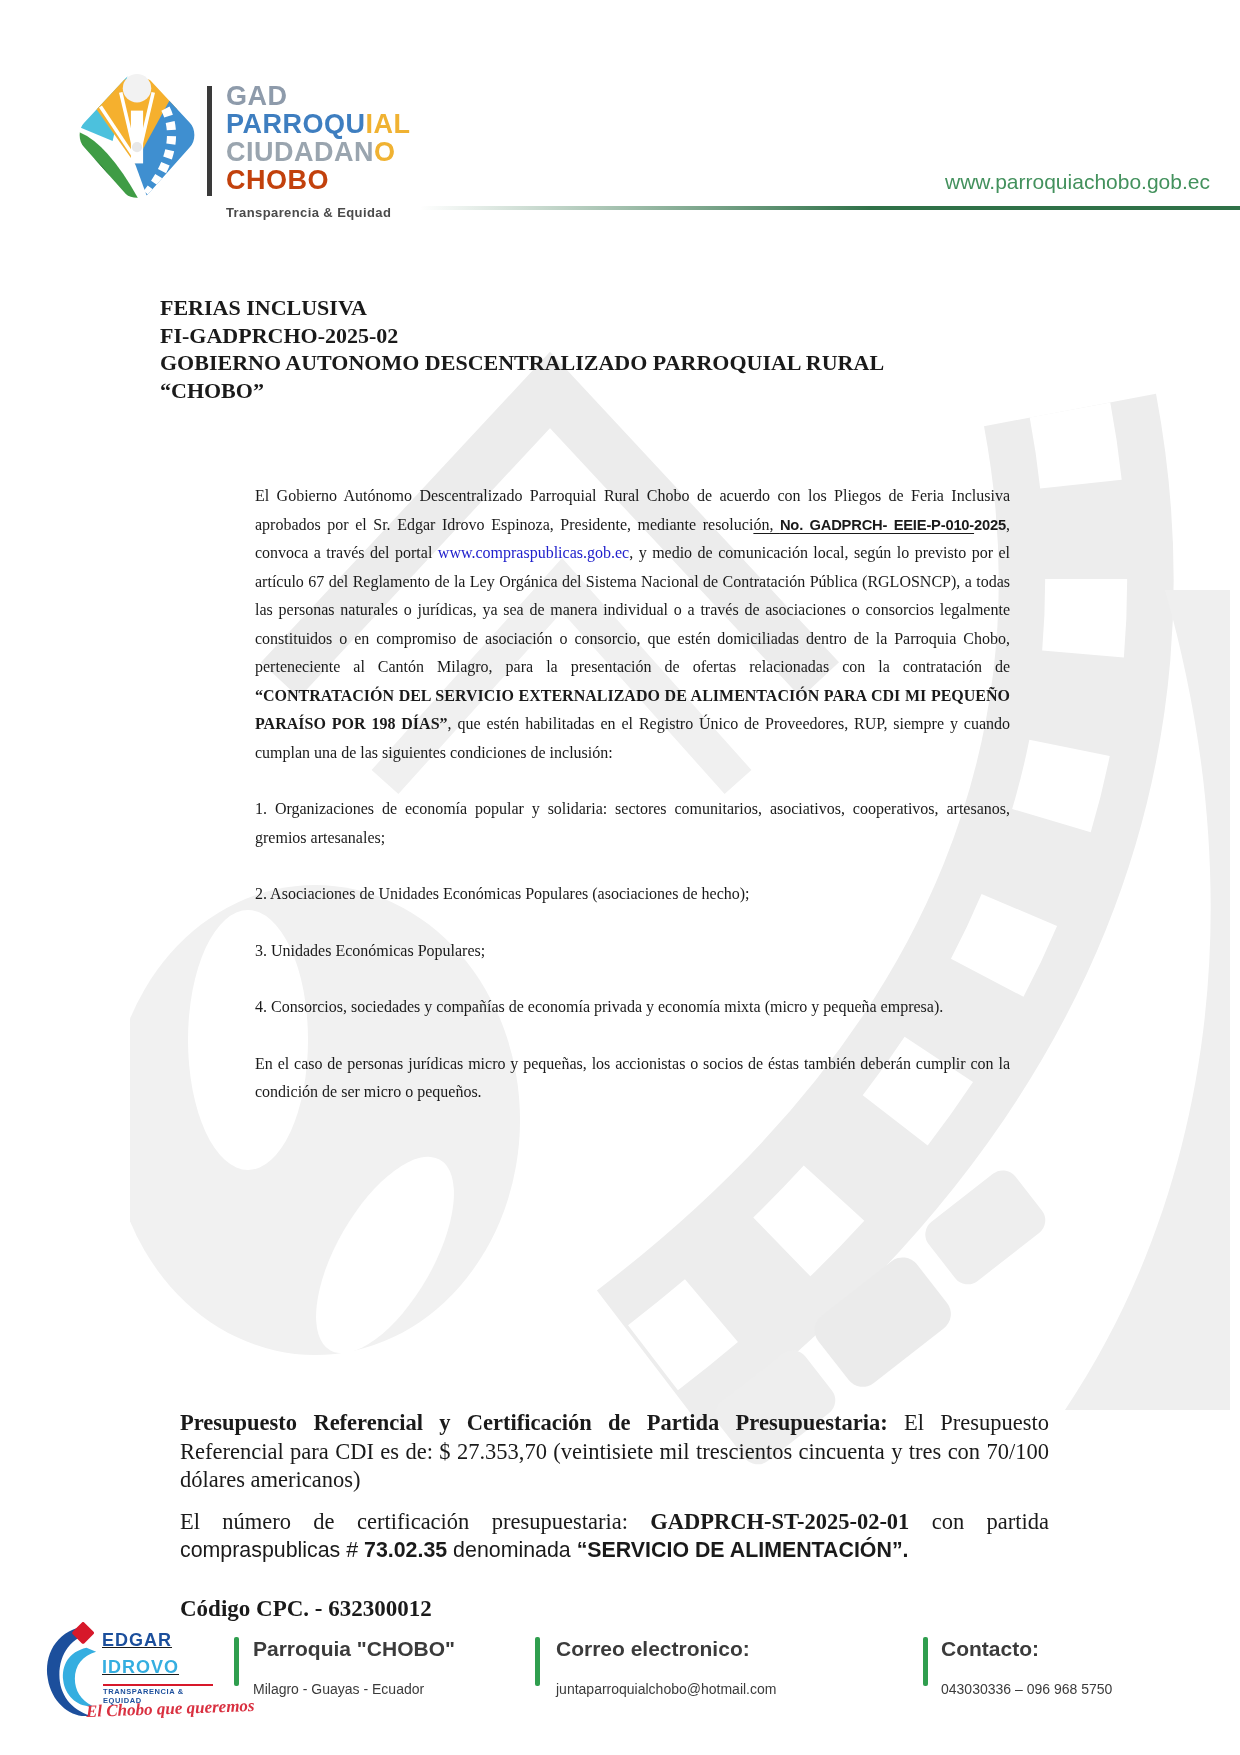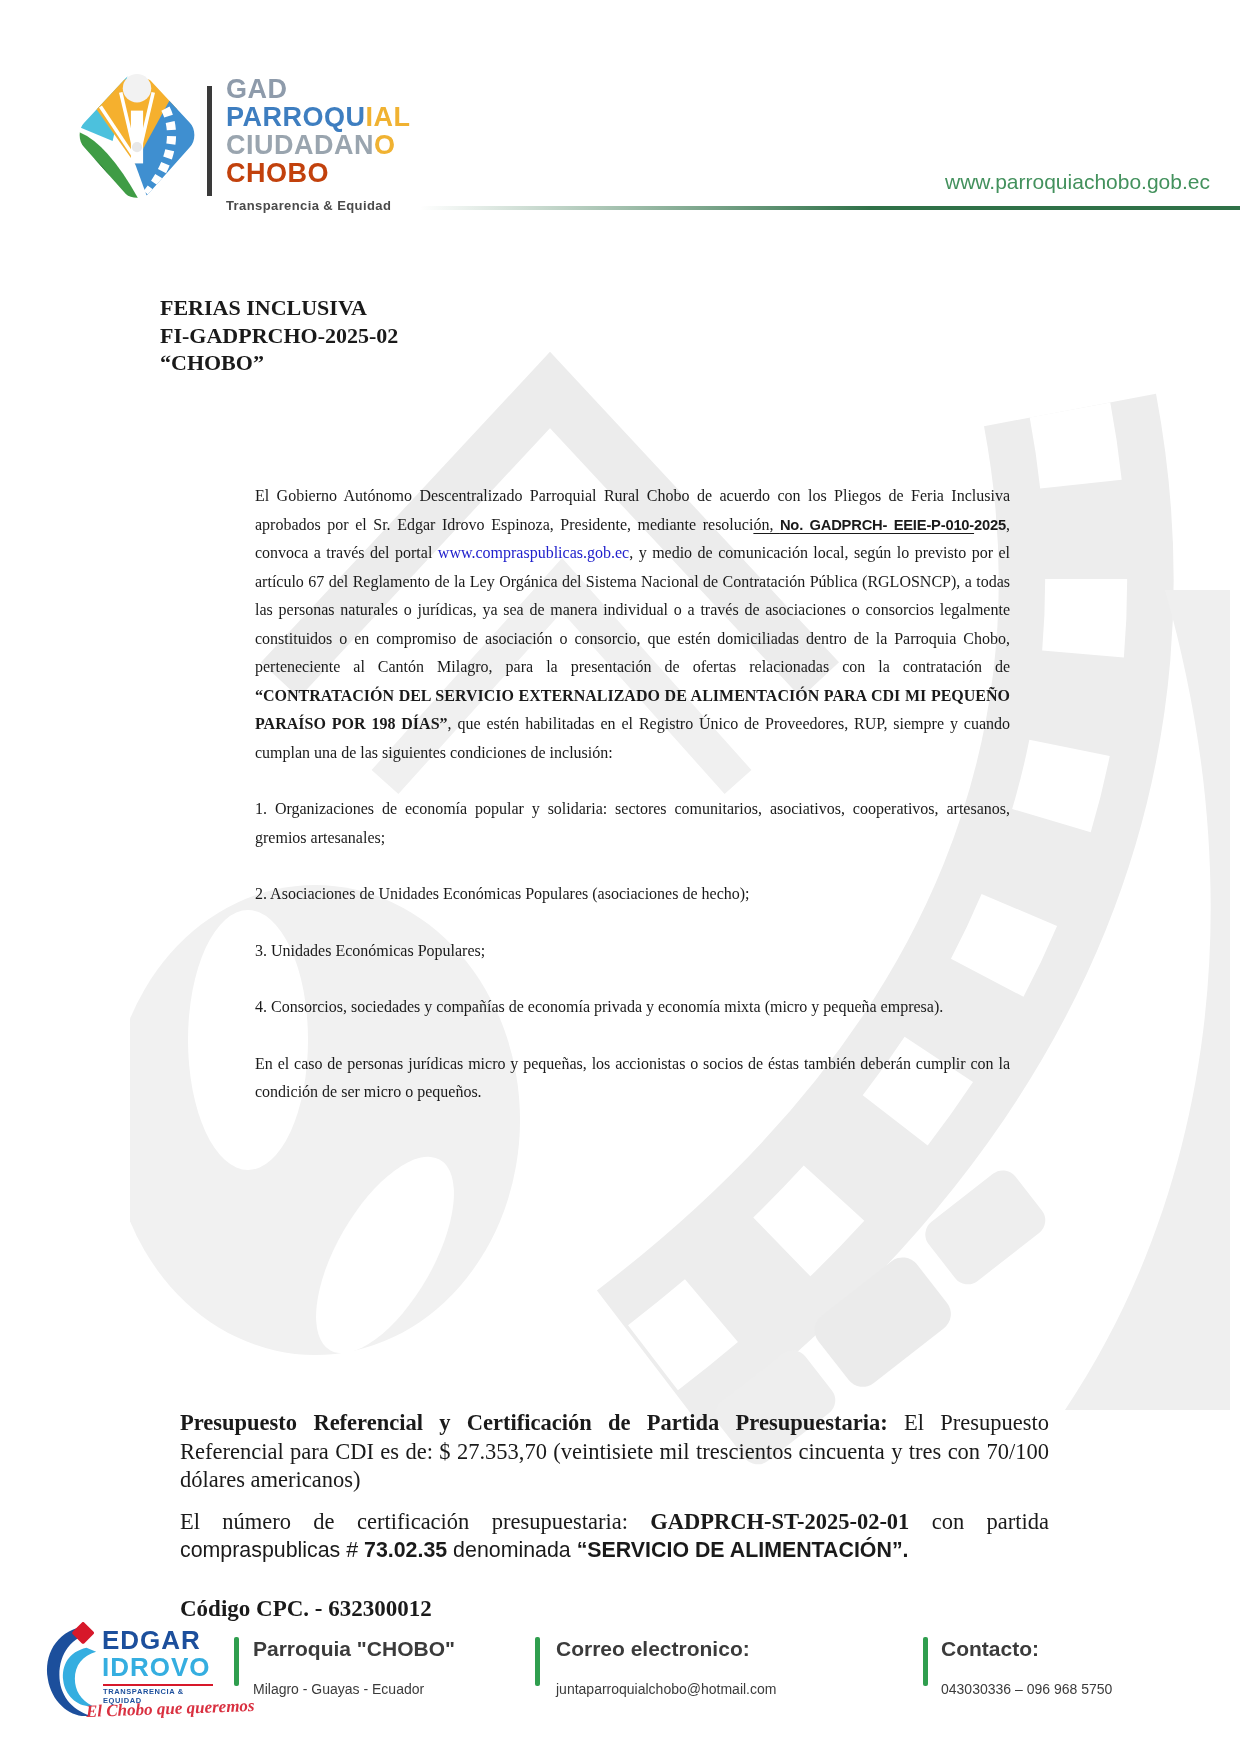--- a/index.html
+++ b/index.html
@@ -10,21 +10,21 @@
     background:#ffffff;
     overflow:hidden;
     font-family:"Liberation Serif", serif;
     color:#1a1a1a;
   }
   
   .watermark{position:absolute;left:130px;top:350px;z-index:0;pointer-events:none;}
   
   .hdr-emblem{position:absolute;left:76px;top:70px;z-index:2;}
   .hdr-divider{position:absolute;left:207px;top:86px;width:5px;height:110px;background:#3a3a3a;z-index:2;}
-  .hdr-wordmark{position:absolute;left:226px;top:75px;z-index:2;
+  .hdr-wordmark{position:absolute;left:226px;top:82px;z-index:2;
     font-family:"Liberation Sans",sans-serif;font-weight:700;font-size:27px;line-height:28px;letter-spacing:.5px;}
   .wm-gad{color:#8e9bab;}
   .wm-blue{color:#3e7ec0;}
   .wm-gray{color:#9aa5af;}
   .wm-yellow{color:#f0b232;}
   .wm-chobo{color:#c2410c;}
   .wm-tagline{font-size:13px;font-weight:700;letter-spacing:.4px;color:#4a4a4a;margin-top:5px;}
   .hdr-website{position:absolute;right:30px;top:170px;z-index:2;
     font-family:"Liberation Sans",sans-serif;font-size:21px;color:#43915d;}
   .hdr-rule{position:absolute;left:420px;right:0;top:206px;height:4px;z-index:2;
@@ -46,21 +46,21 @@
   
   .wide-col{position:absolute;left:167px;top:1396px;width:895px;z-index:1;
     font-size:22.5px;line-height:28.5px;text-align:justify;}
   .wide-col p{margin:13px;}
   .sans-mix{font-family:"Liberation Sans",sans-serif;font-size:0.95em;}
   .sans-mix-b{font-family:"Liberation Sans",sans-serif;font-weight:700;font-size:0.95em;}
   .cpc-line{margin-top:30px !important;font-weight:700;font-size:23px;}
   
   .ftr-mark{position:absolute;left:42px;top:1622px;z-index:2;}
   .ftr-name{position:absolute;left:102px;top:1627px;z-index:2;
-    font-family:"Liberation Sans",sans-serif;font-weight:700;font-size:26px;line-height:27px;letter-spacing:1px;}
+    font-family:"Liberation Sans",sans-serif;font-weight:700;font-size:18px;line-height:27px;letter-spacing:1px;text-decoration:underline;}
   .ftr-name .n1{color:#1c4f9c;}
   .ftr-name .n2{color:#35aee0;font-weight:700;}
   .ftr-tagline{position:absolute;left:103px;top:1684px;z-index:2;width:110px;
     font-family:"Liberation Sans",sans-serif;font-size:7.5px;font-weight:700;letter-spacing:.6px;
     color:#1c4f9c;border-top:2px solid #d7182a;padding-top:1px;}
   .ftr-slogan{position:absolute;left:86px;top:1699px;z-index:2;
     font-family:"Liberation Serif",serif;font-style:italic;font-weight:700;font-size:17px;
     color:#d93040;transform:rotate(-2deg);}
   .ftr-bar{position:absolute;top:1637px;width:5px;height:49px;background:#2f9e4e;border-radius:2px;z-index:2;}
   .bar1{left:234px;} .bar2{left:535px;} .bar3{left:923px;}
@@ -123,20 +123,21 @@
     <div class="wm-chobo">CHOBO</div>
     <div class="wm-tagline">Transparencia &amp; Equidad</div>
   </div>
 
   <div class="hdr-website">www.parroquiachobo.gob.ec</div>
   <div class="hdr-rule"></div>
 
   <div class="title-block">
     <div>FERIAS INCLUSIVA</div>
     <div>FI-GADPRCHO-2025-02</div>
+    <div>GOBIERNO AUTONOMO DESCENTRALIZADO PARROQUIAL RURAL</div>
     <div>“CHOBO”</div>
   </div>
 
 
   <div class="body-col">
     <p><span>El Gobierno Autónomo Descentralizado Parroquial Rural Chobo de acuerdo con los Pliegos de Feria Inclusiva aprobados por el Sr. Edgar Idrovo Espinoza, Presidente, mediante resoluci</span><span class="seg-underline">ón, </span><span class="seg-boldsans seg-underline">No. GADPRCH- EEIE-P-010-</span><span class="seg-boldsans">2025</span><span>, convoca a través del portal </span><span class="seg-link">www.compraspublicas.gob.ec</span><span>, y medio de comunicación local, según lo previsto por el artículo 67 del Reglamento de la Ley Orgánica del Sistema Nacional de Contratación Pública (RGLOSNCP), a todas las personas naturales o jurídicas, ya sea de manera individual o a través de asociaciones o consorcios legalmente constituidos o en compromiso de asociación o consorcio, que estén domiciliadas dentro de la Parroquia Chobo, perteneciente al Cantón Milagro, para la presentación de ofertas relacionadas con la contratación de </span><span class="seg-bold">“CONTRATACIÓN DEL SERVICIO EXTERNALIZADO DE ALIMENTACIÓN PARA CDI MI PEQUEÑO PARAÍSO POR 198 DÍAS”</span><span>, que estén habilitadas en el Registro Único de Proveedores, RUP, siempre y cuando cumplan una de las siguientes condiciones de inclusión:</span></p>
 
     <p>1. Organizaciones de economía popular y solidaria: sectores comunitarios, asociativos, cooperativos, artesanos, gremios artesanales;</p>
     <p>2. Asociaciones de Unidades Económicas Populares (asociaciones de hecho);</p>
     <p>3. Unidades Económicas Populares;</p>

